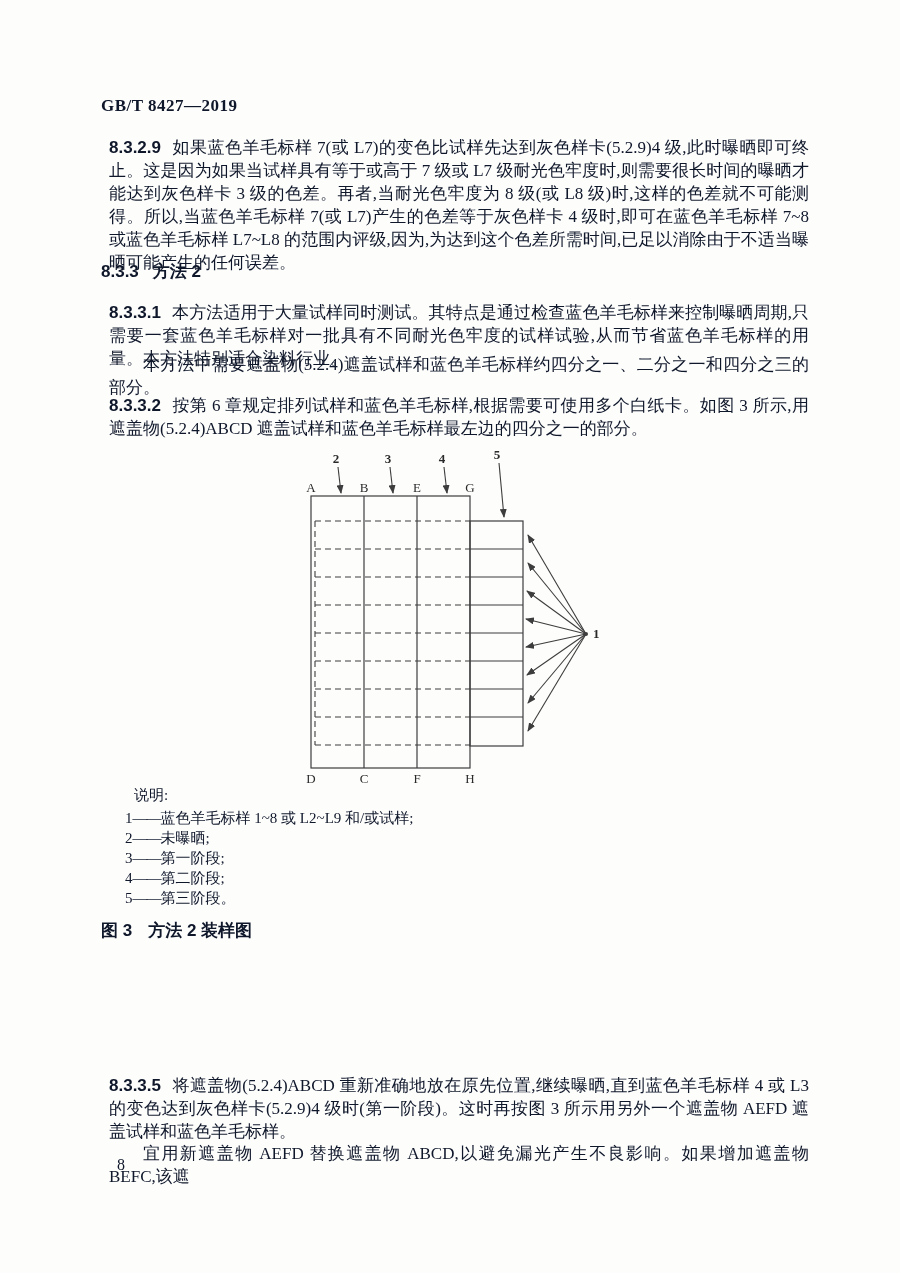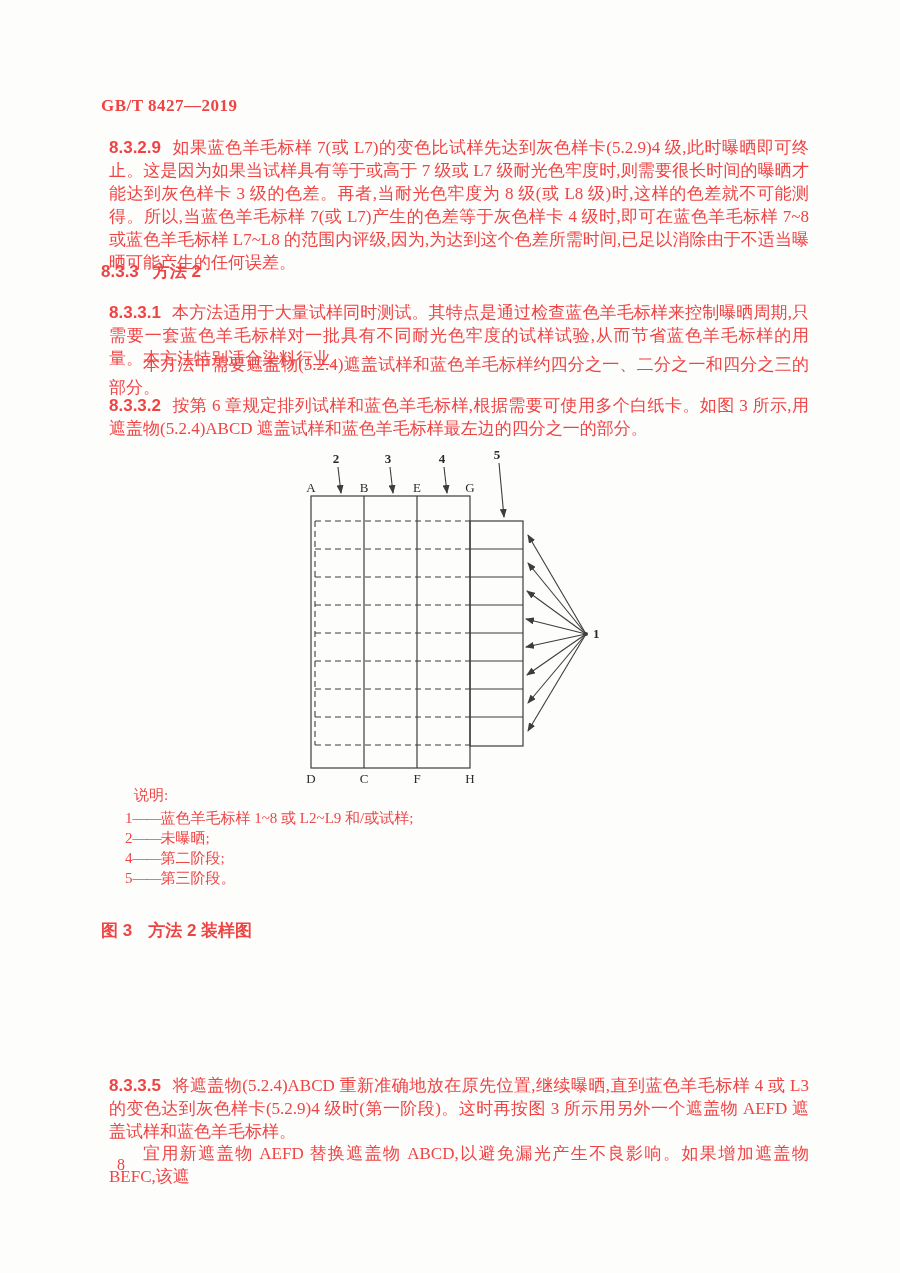--- a/index.html
+++ b/index.html
@@ -2,21 +2,21 @@
 <html><head>
 <meta charset="utf-8">
 <style>
   html, body { margin: 0; padding: 0; background: #e8e8e8; }
   .page {
     position: relative;
     width: 900px;
     height: 1273px;
     margin: 0 auto;
     background: #fdfdfc;
-    color: #ef4444;
+    color: #0f172a;
     font-family: "Liberation Serif", "DejaVu Serif", serif;
     overflow: hidden;
   }
   .abs { position: absolute; }
   .doc-header {
     left: 101px; top: 96px;
     font-family: "Liberation Serif", serif;
     font-weight: bold;
     font-size: 17px;
     letter-spacing: 0.5px;
@@ -179,20 +179,23 @@
 
   <div class="abs legend">
     <div class="legend-title">说明:</div>
     <div class="legend-row">
       <span>1</span><span class="legend-sep">——</span><span>蓝色羊毛标样 1~8 或 L2~L9 和/或试样;</span>
     </div>
     <div class="legend-row">
       <span>2</span><span class="legend-sep">——</span><span>未曝晒;</span>
     </div>
     <div class="legend-row">
+      <span>3</span><span class="legend-sep">——</span><span>第一阶段;</span>
+    </div>
+    <div class="legend-row">
       <span>4</span><span class="legend-sep">——</span><span>第二阶段;</span>
     </div>
     <div class="legend-row">
       <span>5</span><span class="legend-sep">——</span><span>第三阶段。</span>
     </div>
   </div>
 
   <div class="abs figure-caption">
     <span>图 3</span><span class="caption-title">方法 2 装样图</span>
   </div>

